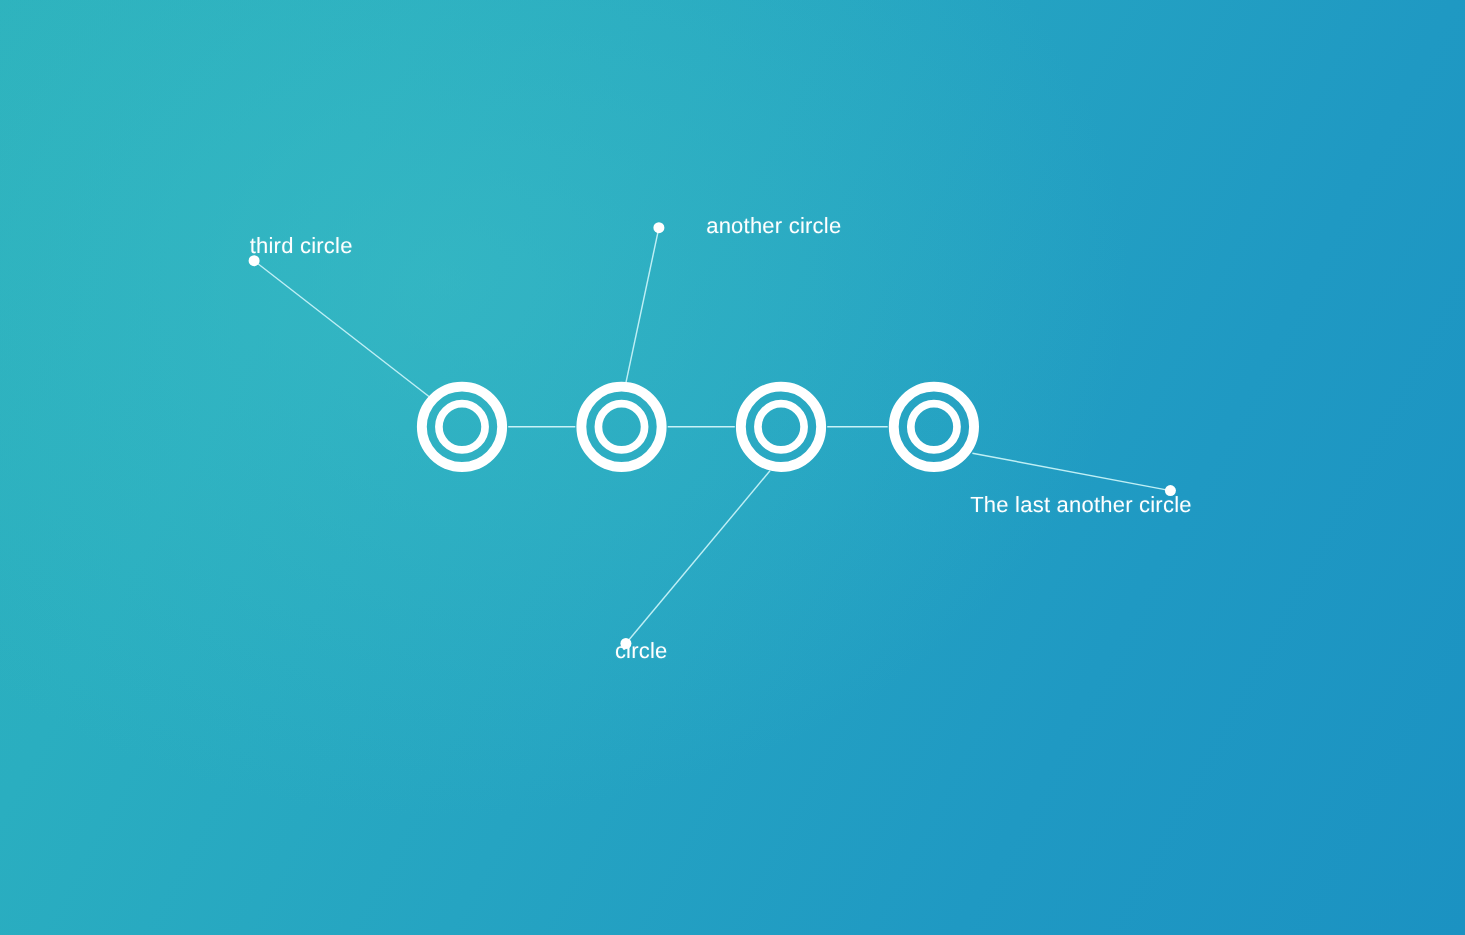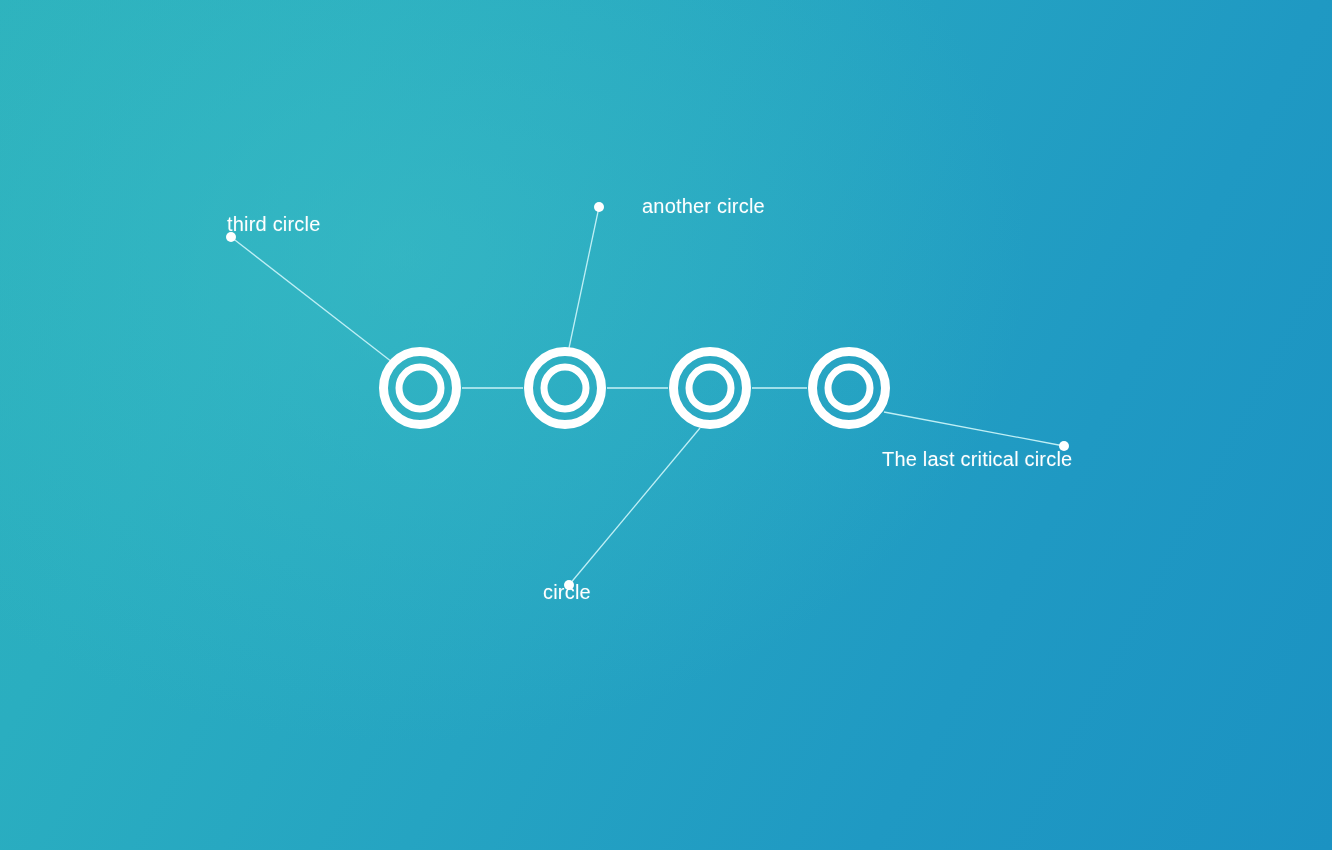--- a/index.html
+++ b/index.html
@@ -39,21 +39,21 @@
     font-family: "Liberation Sans", sans-serif;
     font-size: 20px;
     font-weight: 400;
     letter-spacing: 0.2px;
     white-space: nowrap;
     line-height: 1;
     text-shadow: 0 0 2px rgba(255,255,255,0.18);
   }
   .node-label.lbl-third   { left: 227px; top: 214px; text-align: right; }
   .node-label.lbl-another { left: 606px; top: 196px; margin-left: 36px; }
-  .node-label.lbl-circle  { left: 543px; top: 582px; text-align: center; }
+  .node-label.lbl-circle  { left: 559px; top: 582px; text-align: center; }
   .node-label.lbl-last    { left: 882px; top: 449px; }
 </style>
 </head>
 <body>
 
 <div id="stage">
 
   <svg id="diagram" viewBox="0 0 1332 850">
 
     <g>
@@ -96,15 +96,15 @@
     </g>
 
   </svg>
 
   <span class="node-label lbl-third">third circle</span>
 
   <span class="node-label lbl-another">another circle</span>
 
   <span class="node-label lbl-circle">circle</span>
 
-  <span class="node-label lbl-last">The last critical circle</span>
+  <span class="node-label lbl-last">The last another circle</span>
 
 </div>
 
 </body></html>

